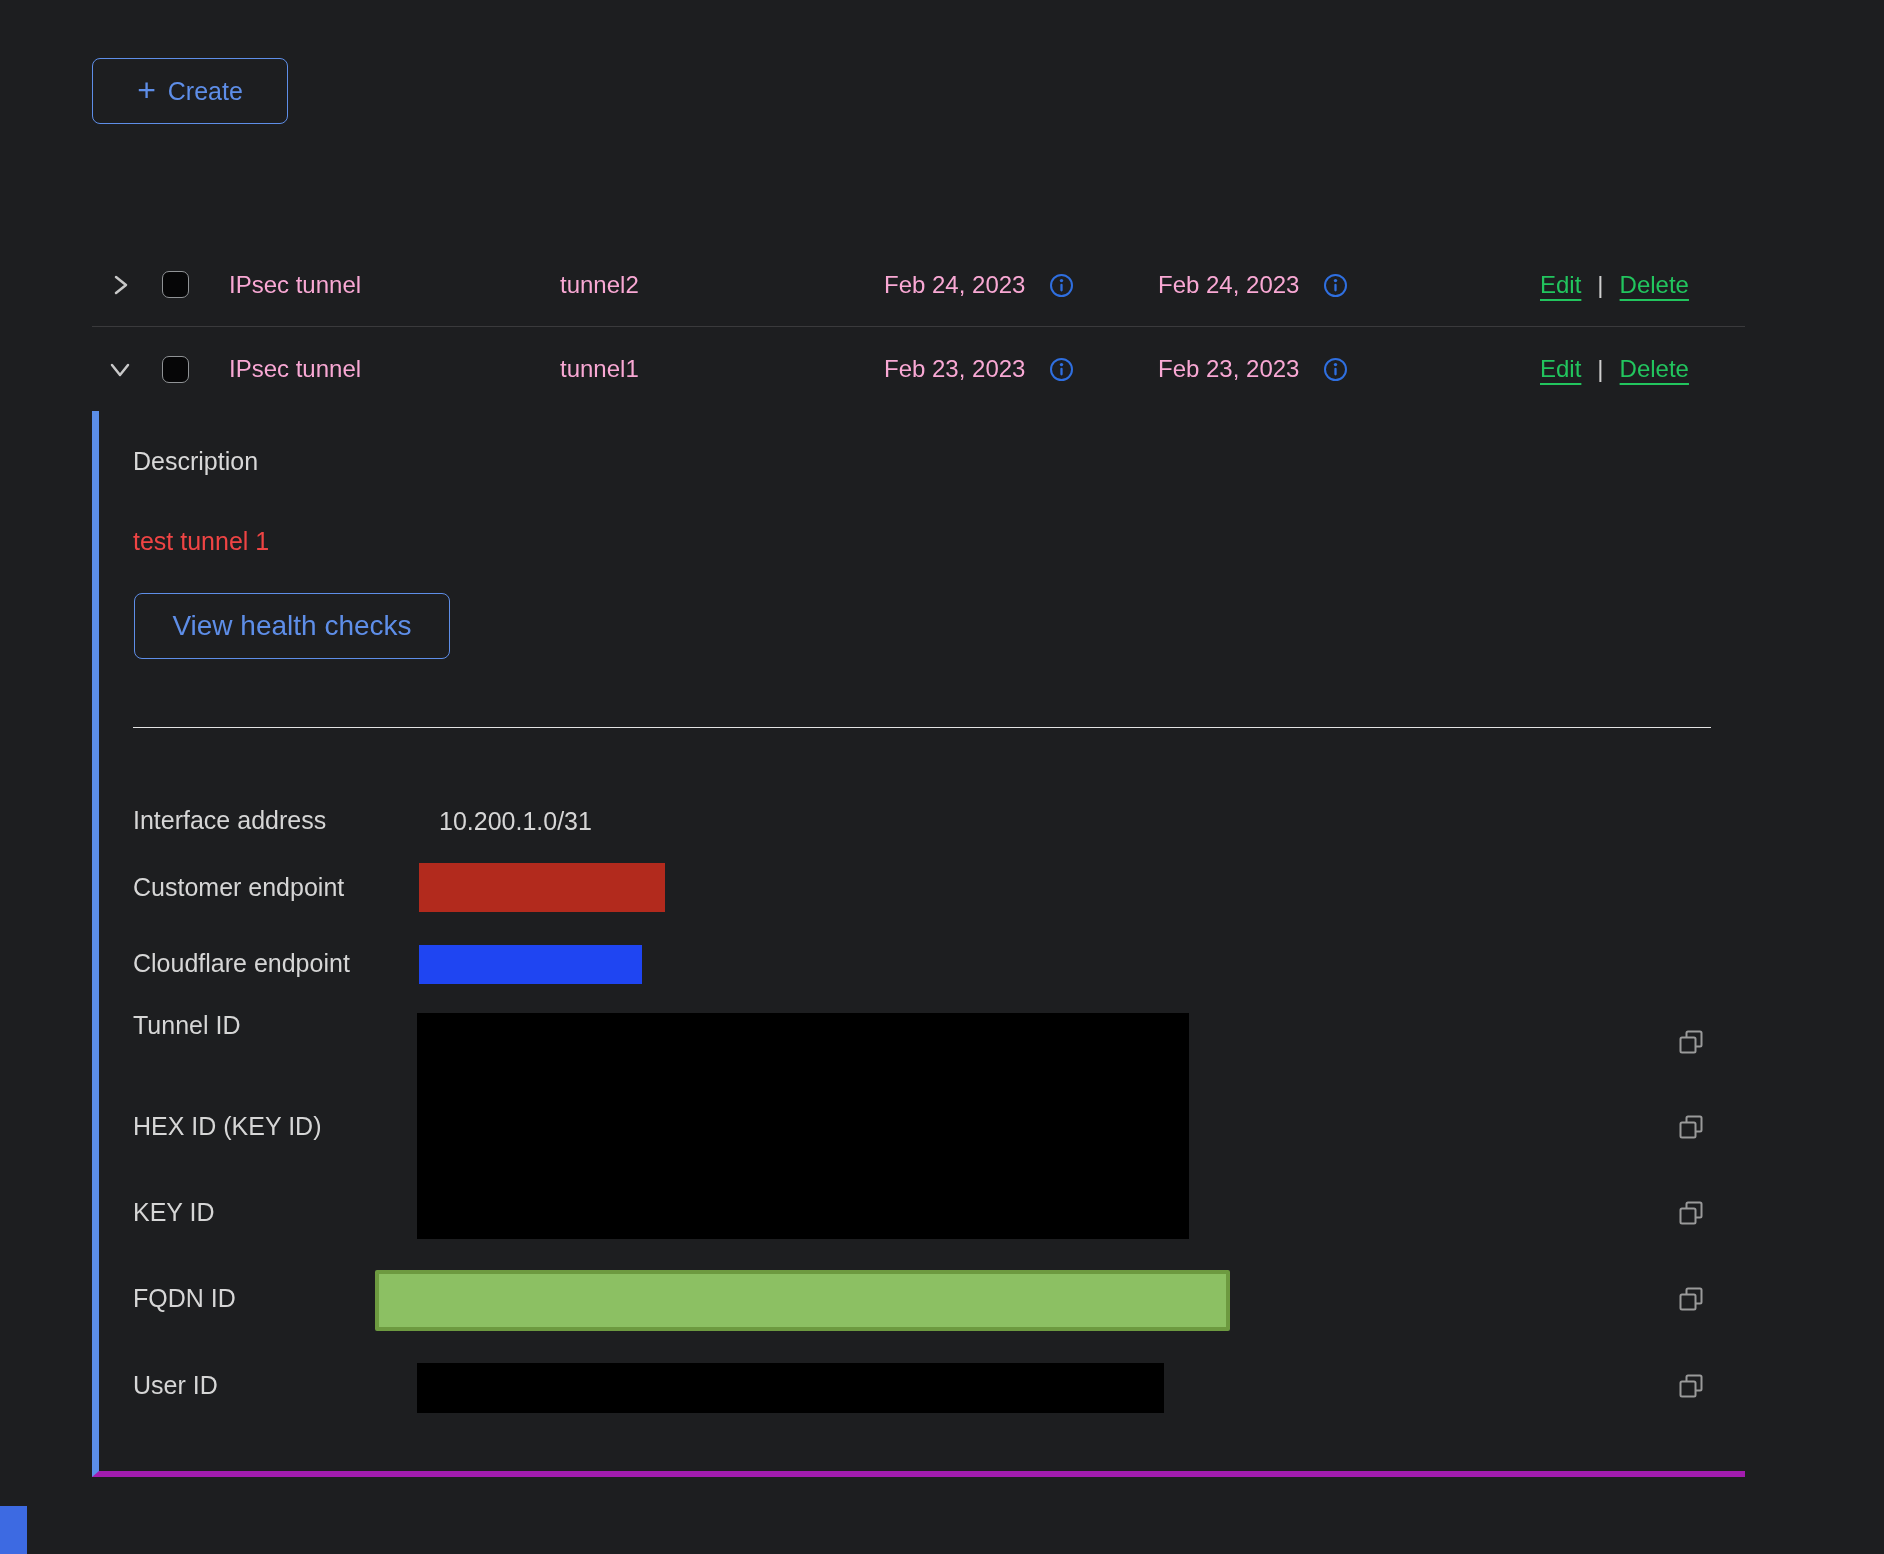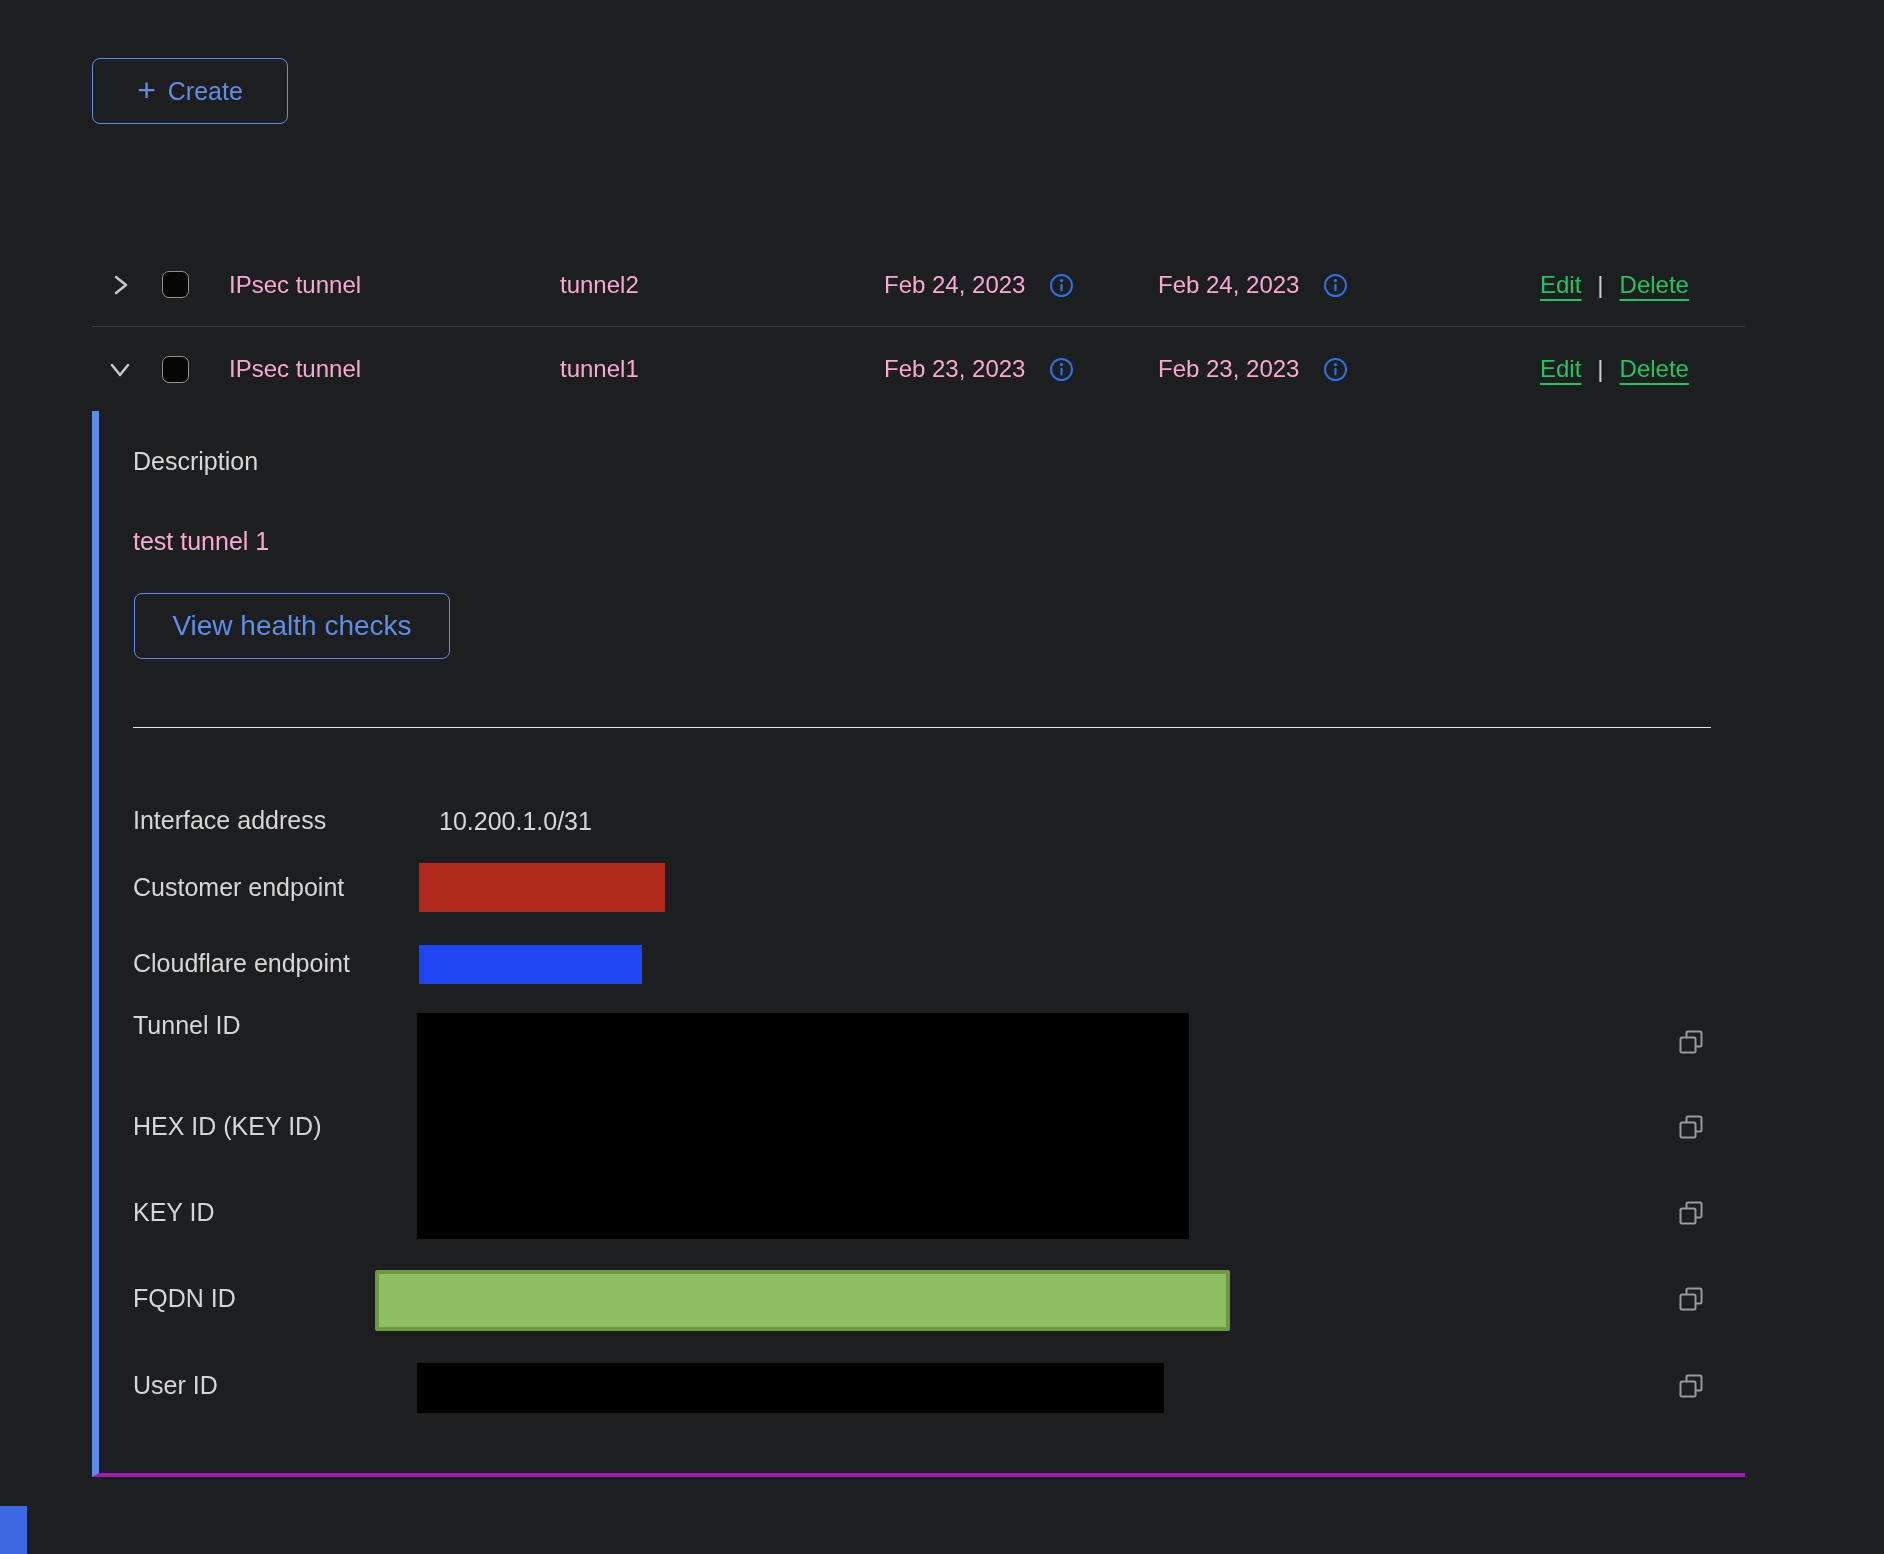--- a/index.html
+++ b/index.html
@@ -47,24 +47,24 @@
   .date-cell { display: flex; align-items: flex-start; gap: 24px; }
   .info-icon { color: #2f6fe0; display: inline-flex; cursor: pointer; margin-top: 2px; }
   .actions { display: flex; align-items: center; gap: 16px; font-size: 24px; }
   .lnk { color: #22c55e; text-decoration: underline; text-underline-offset: 6px; cursor: pointer; }
   .pipe { color: #cfcfcf; }
 
   
   .panel {
     position: absolute; left: 92px; top: 411px; width: 1653px; height: 1066px;
     border-left: 7px solid #5b8ee8;
-    border-bottom: 4px solid #a21caf;
+    border-bottom: 6px solid #a21caf;
   }
   .panel .desc-label { position: absolute; left: 34px; top: 36px; font-size: 25px; color: #d8d8d8; }
-  .panel .desc-value { position: absolute; left: 34px; top: 116px; font-size: 25px; color: #f9a8d4; }
+  .panel .desc-value { position: absolute; left: 34px; top: 116px; font-size: 25px; color: #ef4444; }
   .health-btn {
     position: absolute; left: 35px; top: 182px;
     width: 316px; height: 66px;
     background: transparent; border: 1.5px solid #5e8ee8; border-radius: 8px;
     color: #5e8ee8; font-size: 28px; font-family: "Liberation Sans", sans-serif;
     cursor: pointer;
   }
   .panel-divider {
     position: absolute; left: 34px; top: 316px; width: 1578px; height: 1px;
     background: #e3e3e3;

